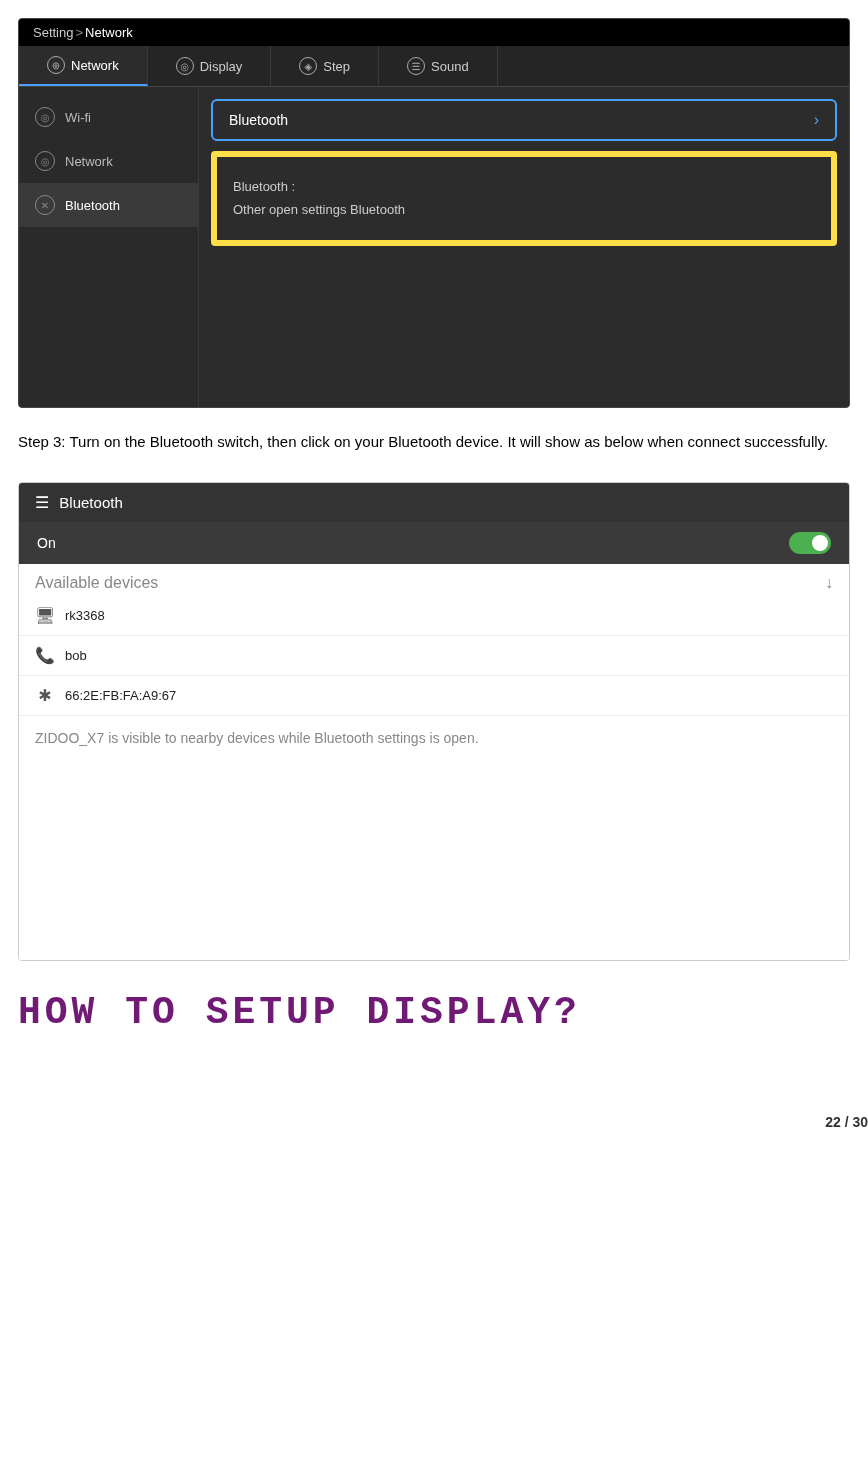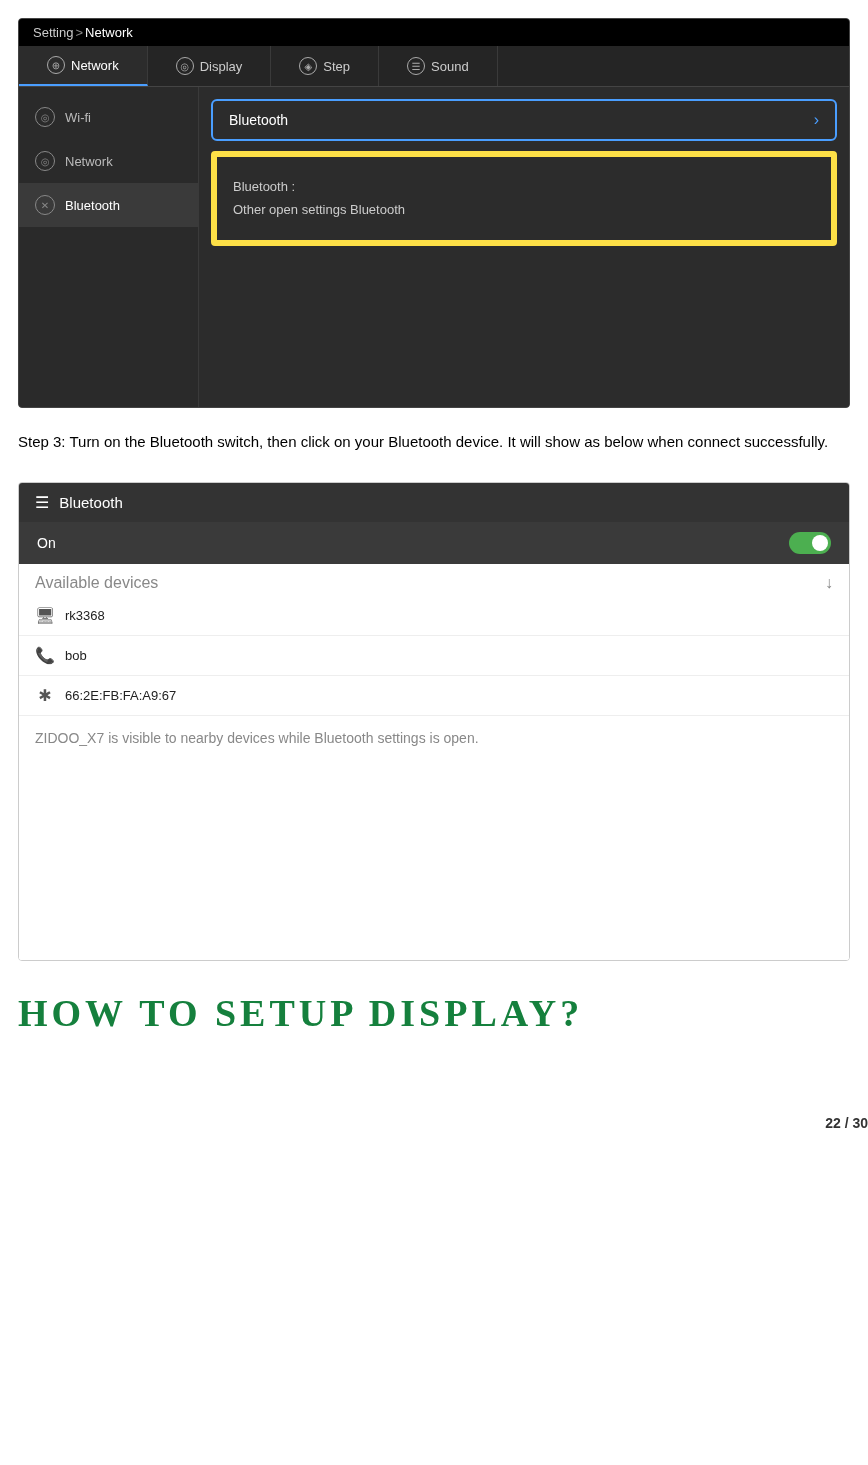--- a/index.html
+++ b/index.html
@@ -231,25 +231,25 @@
       background: #fff;
     }
     .bt-empty-area {
       background: #fff;
       height: 200px;
     }
 
     
     .how-to-heading {
       margin: 30px 18px 0 18px;
-      font-family: Liberation Serif, serif;
+      font-family: Liberation Mono, monospace;
       font-size: 38px;
       font-weight: 700;
       letter-spacing: 4px;
-      color: #15803d;
+      color: #701a75;
     }
 
     
     .page-number {
       text-align: right;
       margin-top: 80px;
       font-size: 14px;
       color: #333;
       font-weight: bold;
       padding-bottom: 20px;

